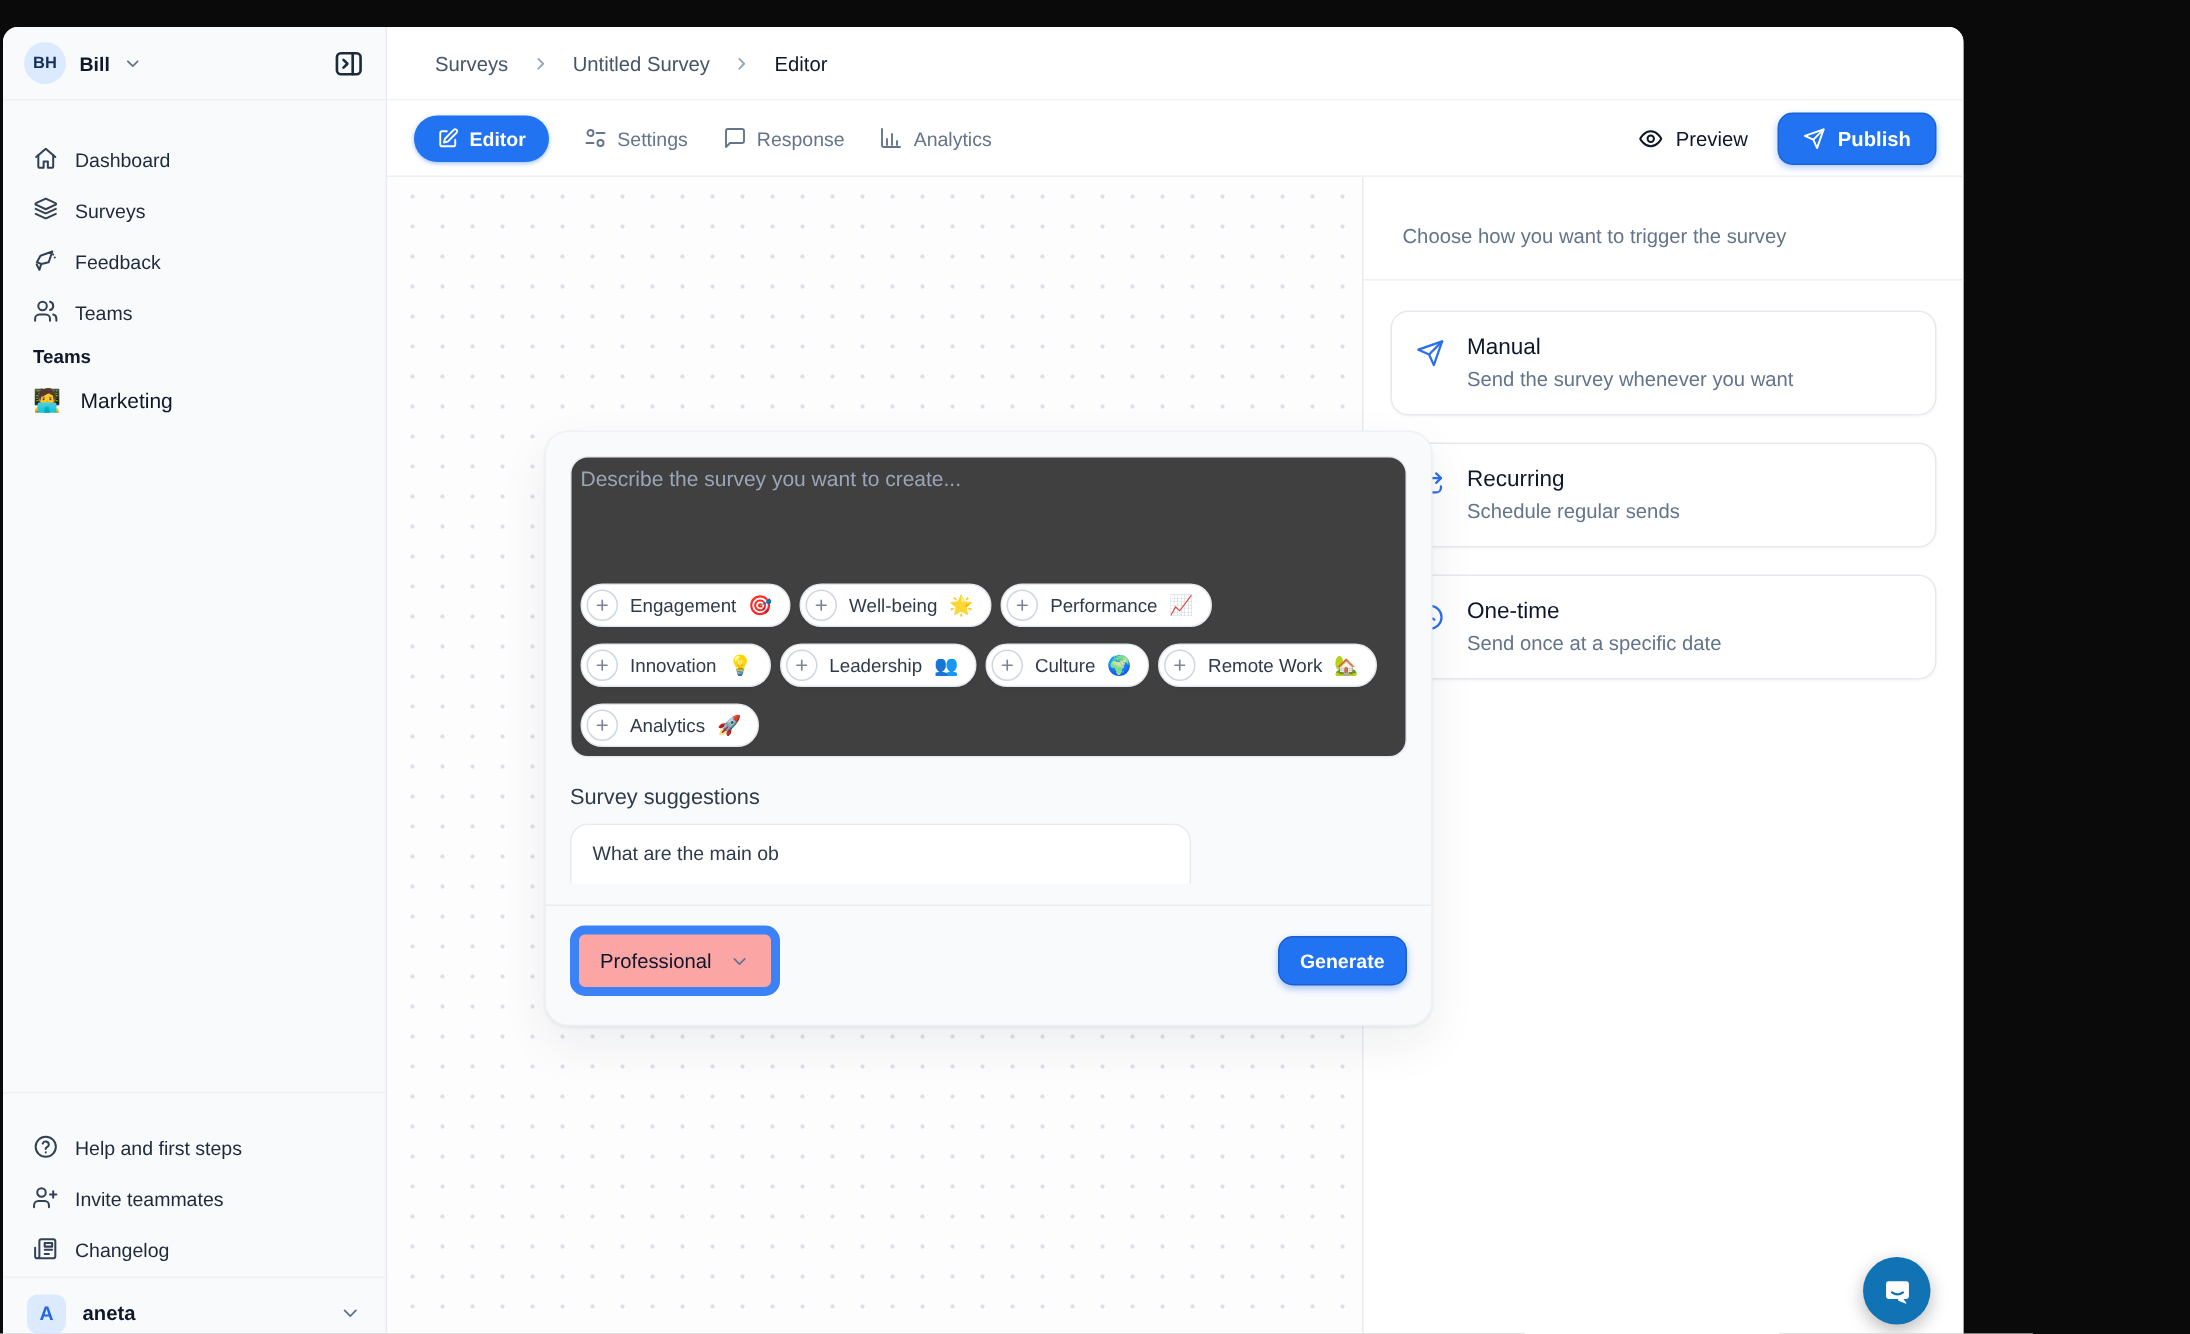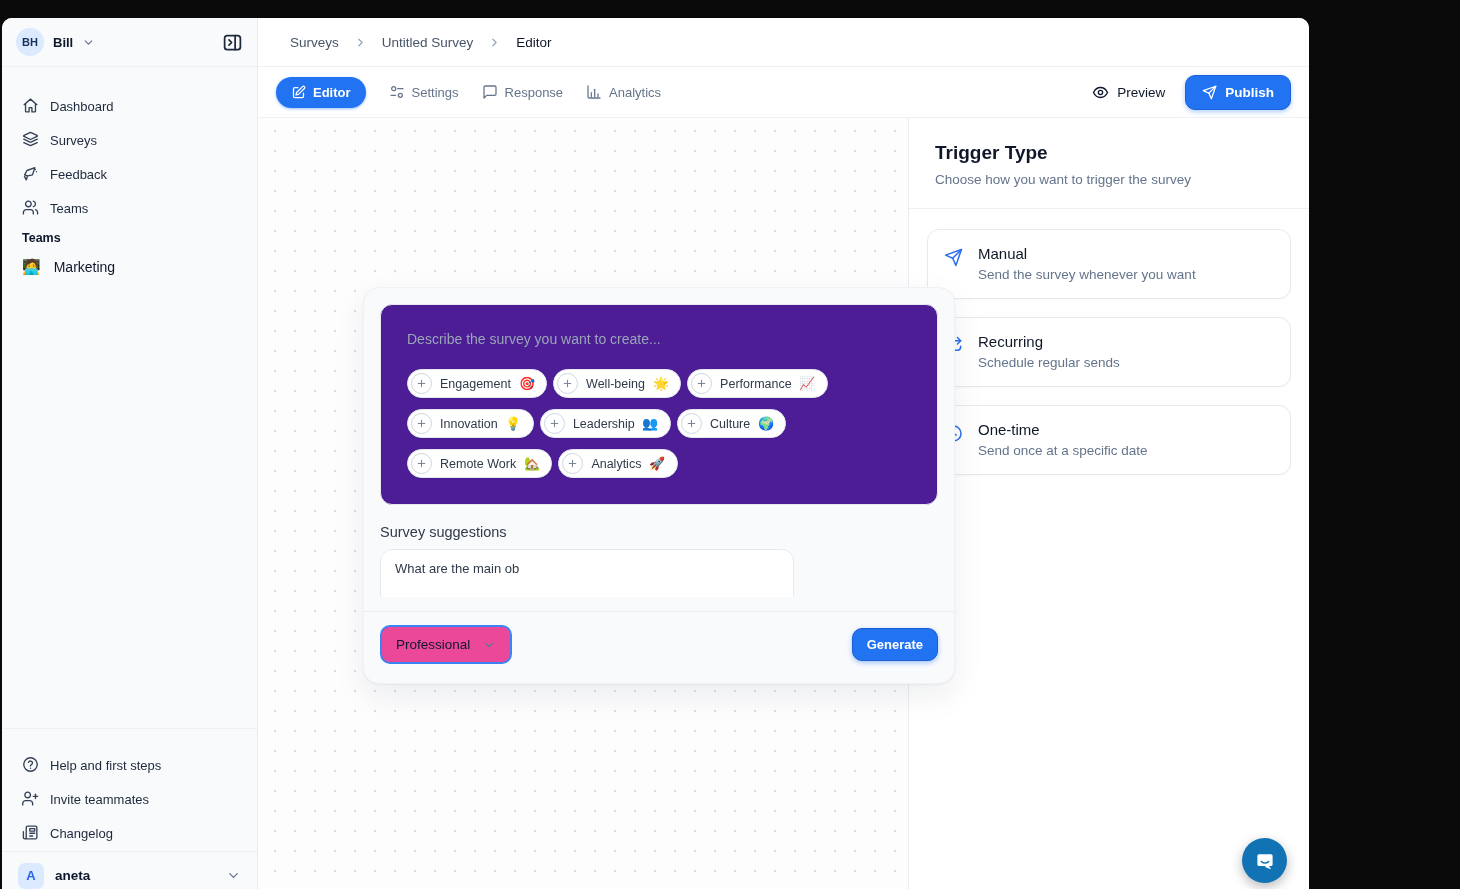--- a/index.html
+++ b/index.html
@@ -58,34 +58,34 @@
     background-image:radial-gradient(circle, #d8dde5 1.1px, transparent 1.45px);
     background-size:20px 20px; background-position:7px 3px;
     border-right:1px solid #e8ecf1;
   }
 
   
   .gen-card { position:absolute; left:105px; top:169px; width:592px; height:397px;
     background:#f9fafc; border:1px solid #eef1f5; border-radius:16px;
     box-shadow:0 12px 32px rgba(15,23,42,.07), 0 1px 2px rgba(15,23,42,.05);
     padding:16px; display:flex; flex-direction:column; overflow:hidden; }
-  .prompt-card { background:#4c1d95; border:1px solid #e6eaf0; border-radius:12px; height:201px; flex:0 0 201px; padding:26px; display:flex; flex-direction:column; cursor:text; }
+  .prompt-card { background:#404040; border:1px solid #e6eaf0; border-radius:12px; height:201px; flex:0 0 201px; padding:6px; display:flex; flex-direction:column; cursor:text; }
   .prompt-placeholder { font-size:14px; color:#9aa6b8; }
   .chips { margin-top:auto; display:flex; flex-wrap:wrap; gap:11px 6px; }
   .chip { display:flex; align-items:center; gap:8px; background:#fff; border:1px solid #e4e9ef; border-radius:999px; padding:3px 11px 3px 3px; box-shadow:0 1px 2px rgba(15,23,42,.05); cursor:pointer; font-family:inherit; }
   .chip-plus { width:21px; height:21px; flex:0 0 21px; border:1px solid #cfd7e0; border-radius:50%; display:flex; align-items:center; justify-content:center; color:#7a8596; background:#fff; }
   .chip-label { font-size:12.5px; color:#2f3a4a; }
   .chip-emoji { font-size:13px; }
 
   .sugg-title { margin-top:19px; font-size:14.5px; font-weight:500; color:#2f3a4a; }
   .sugg-row { margin-top:9px; display:flex; gap:16px; overflow:hidden; }
   .sugg-card { flex:0 0 414px; height:58px; background:#fff; border:1px solid #e6eaf0; border-radius:12px; padding:11px 14px; font-size:13px; color:#2f3a4a; white-space:nowrap; overflow:hidden; cursor:pointer; }
 
   .gen-footer { margin:14px -16px 0; padding:13px 16px 3px; border-top:1px solid #e9edf2; display:flex; align-items:center; justify-content:space-between; }
-  .tone-select { display:flex; align-items:center; gap:12px; background:#ec4899; border:2px solid #3b82f6; border-radius:10px; padding:10px 14px; font-size:13.5px; font-weight:500; color:#0f172a; cursor:pointer; font-family:inherit; }
+  .tone-select { display:flex; align-items:center; gap:12px; background:#fca5a5; border:6px solid #3b82f6; border-radius:10px; padding:10px 14px; font-size:13.5px; font-weight:500; color:#0f172a; cursor:pointer; font-family:inherit; }
   .generate-btn { background:#2273f1; border:1px solid #1a5ed2; border-radius:10px; color:#fff; font-size:13px; font-weight:600; padding:8px 14px; cursor:pointer; font-family:inherit; box-shadow:0 2px 5px rgba(34,115,241,.4); }
 
   
   .trigger-panel { width:400px; flex:0 0 400px; background:#fff; }
   .tp-header { padding:24px 26px 21px; border-bottom:1px solid #edf0f4; }
   .tp-title { font-size:19px; font-weight:700; color:#0f172a; }
   .tp-sub { margin-top:8px; font-size:13.5px; color:#64748b; }
   .tp-options { padding:20px 18px; }
   .tp-card { display:flex; align-items:flex-start; gap:15px; background:#fff; border:1px solid #e6eaf0; border-radius:12px; padding:15px 16px 16px; margin-bottom:18px; box-shadow:0 1px 2px rgba(15,23,42,.03); cursor:pointer; }
   .tp-icon { color:#2b6ef2; margin-top:3px; flex:0 0 auto; }
@@ -397,21 +397,20 @@
               </span>
             </button>
             <button class="generate-btn">Generate</button>
           </div>
 
         </div>
       </div>
 
       <aside class="trigger-panel">
         <div class="tp-header">
-          <div class="tp-title">Trigger Type</div>
           <div class="tp-sub">Choose how you want to trigger the survey</div>
         </div>
         <div class="tp-options">
 
           <div class="tp-card">
             <span class="tp-icon">
               <svg class="i" width="19" height="19" viewBox="0 0 24 24" fill="none" stroke="currentColor" stroke-width="1.9" stroke-linecap="round" stroke-linejoin="round">
                   <path d="m22 2-7 20-4-9-9-4Z"></path>
                   <path d="M22 2 11 13"></path>
                 </svg>

